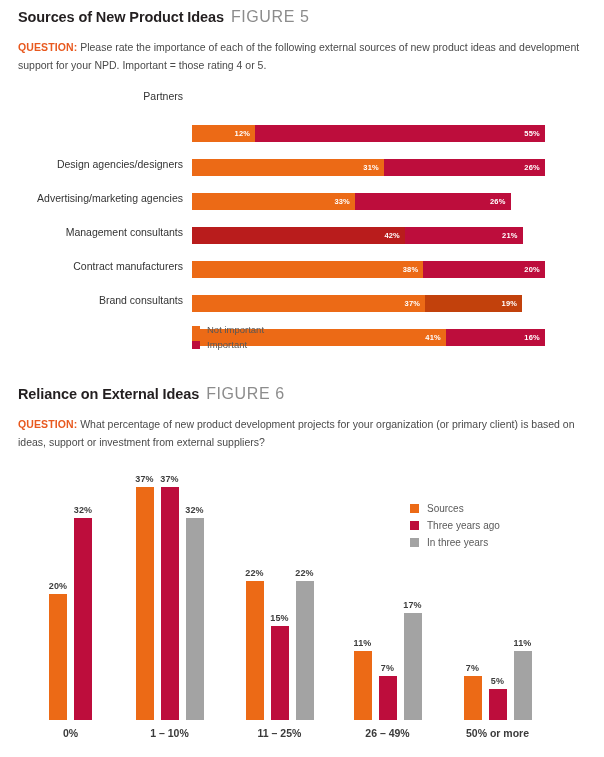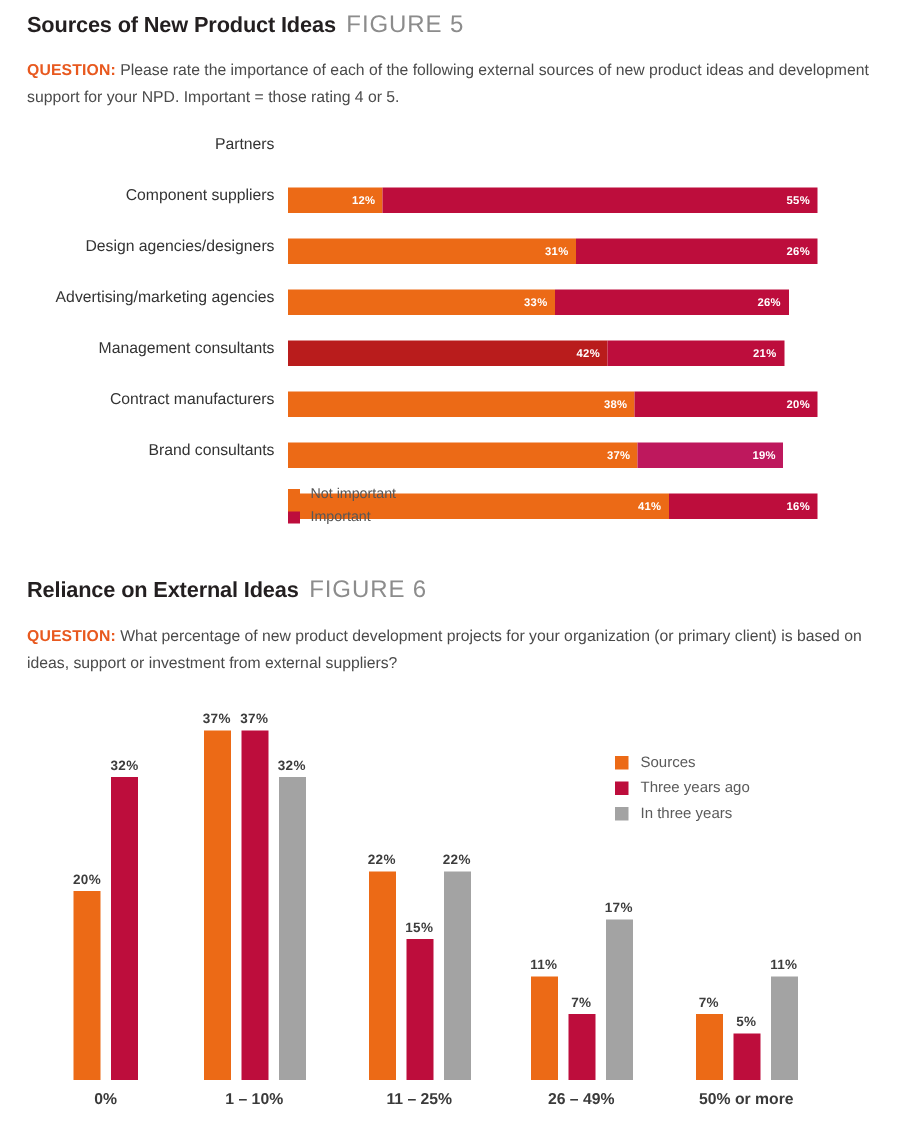--- a/index.html
+++ b/index.html
@@ -216,34 +216,33 @@
       <div class="h-track">
         <div class="seg seg-a" style="width: 63.2239px; background: rgb(236, 106, 22);">
           <span class="seg-val">12%</span>
         </div>
         <div class="seg seg-b" style="width: 289.776px; background: rgb(189, 13, 60);">
           <span class="seg-val">55%</span>
         </div>
       </div>
     </div>
     <div class="h-row" style="top: 34px;">
-      <div class="h-label">Component suppliers</div>
       <div class="h-track">
         <div class="seg seg-a" style="width: 191.982px; background: rgb(236, 106, 22);">
           <span class="seg-val">31%</span>
         </div>
         <div class="seg seg-b" style="width: 161.018px; background: rgb(189, 13, 60);">
           <span class="seg-val">26%</span>
         </div>
       </div>
     </div>
     <div class="h-row" style="top: 68px;">
       <div class="h-label">Design agencies/designers</div>
       <div class="h-track">
-        <div class="seg seg-a" style="width: 178px; background: rgb(236, 106, 22);">
+        <div class="seg seg-a" style="width: 163px; background: rgb(236, 106, 22);">
           <span class="seg-val">33%</span>
         </div>
         <div class="seg seg-b" style="width: 155.559px; background: rgb(189, 13, 60);">
           <span class="seg-val">26%</span>
         </div>
       </div>
     </div>
     <div class="h-row" style="top: 102px;">
       <div class="h-label">Advertising/marketing agencies</div>
       <div class="h-track">
@@ -265,21 +264,21 @@
           <span class="seg-val">20%</span>
         </div>
       </div>
     </div>
     <div class="h-row" style="top: 170px;">
       <div class="h-label">Contract manufacturers</div>
       <div class="h-track">
         <div class="seg seg-a" style="width: 233.232px; background: rgb(236, 106, 22);">
           <span class="seg-val">37%</span>
         </div>
-        <div class="seg seg-b" style="width: 97px; background: #be185d;">
+        <div class="seg seg-b" style="width: 97px; background: #c2410c;">
           <span class="seg-val">19%</span>
         </div>
       </div>
     </div>
     <div class="h-row" style="top: 204px;">
       <div class="h-label">Brand consultants</div>
       <div class="h-track">
         <div class="seg seg-a" style="width: 253.912px; background: rgb(236, 106, 22);">
           <span class="seg-val">41%</span>
         </div>

